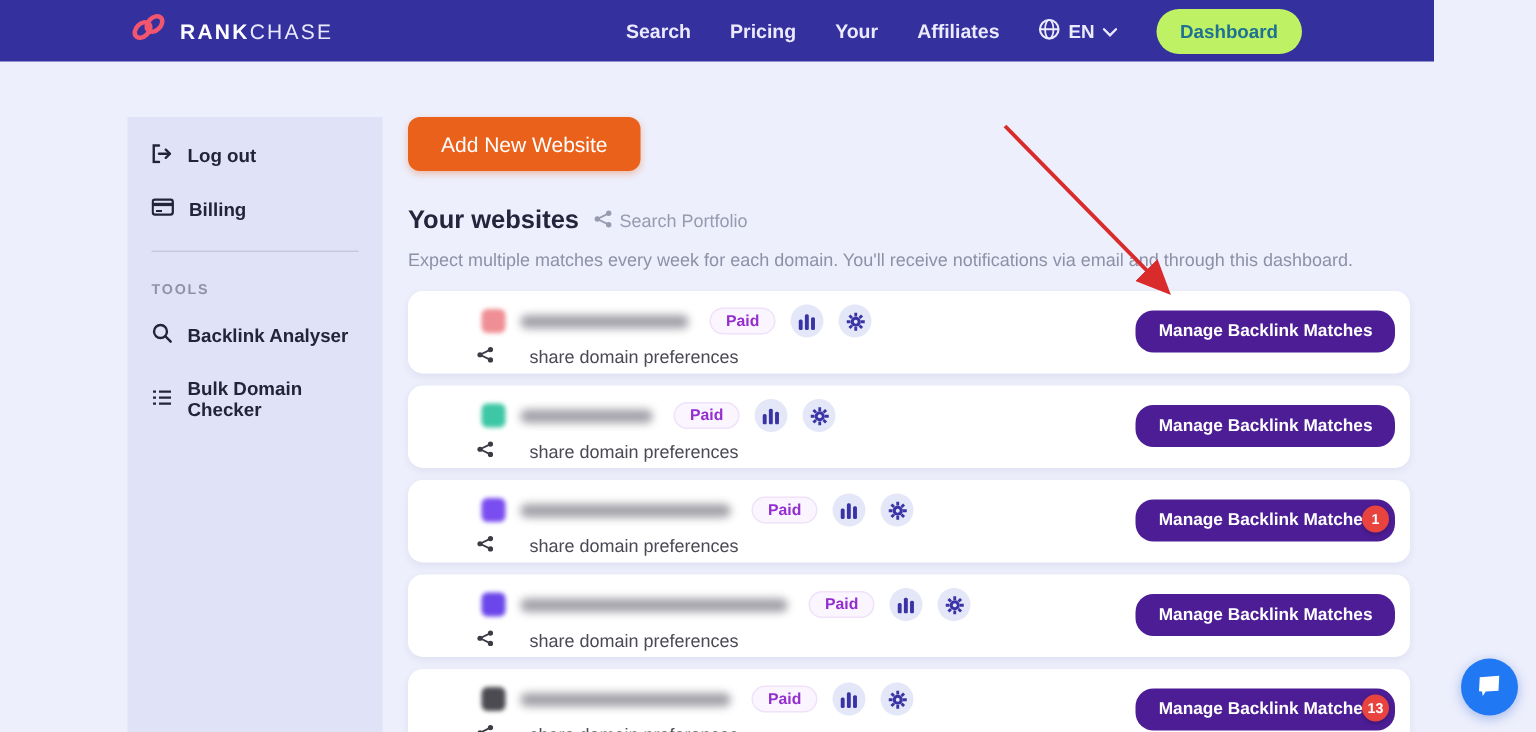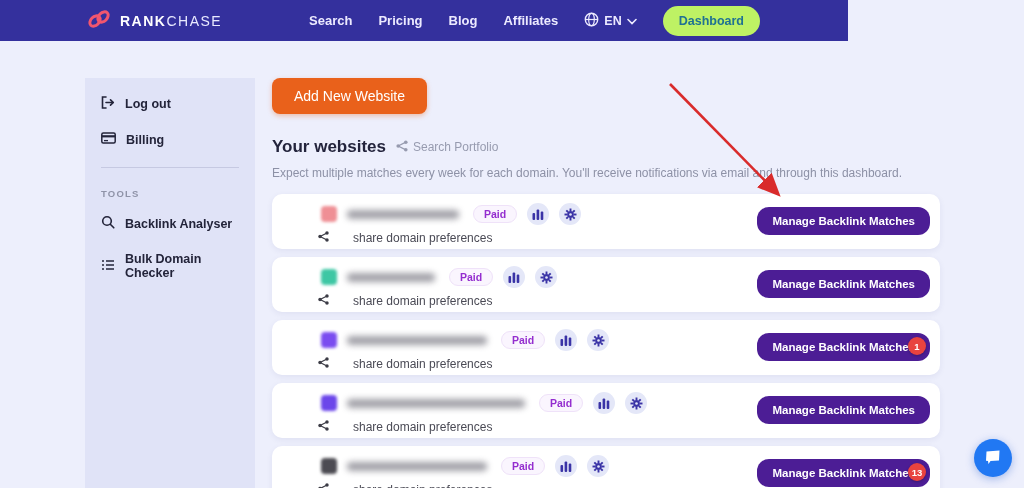--- a/index.html
+++ b/index.html
@@ -1,21 +1,21 @@
 <!DOCTYPE html>
 <html><head>
 <meta charset="utf-8">
 <style>
   * { margin:0; padding:0; box-sizing:border-box; }
   html,body { width:1024px; height:488px; }
   body { font-family:"Liberation Sans", sans-serif; background:#edeffc; overflow:hidden; position:relative; }
   #stage { position:absolute; inset:0; width:1024px; height:488px; overflow:hidden; }
 
   
-  .navbar { position:absolute; top:0; left:0; width:848px; height:41px; background:#34309d;
+  .navbar { position:absolute; top:0; left:0; width:956px; height:41px; background:#34309d;
             display:flex; align-items:center; justify-content:space-between; padding:0 88px 0 86px; z-index:5; }
   .brand { display:flex; align-items:center; gap:8px; }
   .brand-name { color:#ffffff; font-size:14px; letter-spacing:1.5px; }
   .brand-name b { font-weight:800; }
   .brand-name .light { font-weight:300; color:#e8e9ff; }
   .nav-right { display:flex; align-items:center; gap:26px; }
   .nav-link { color:#eceaff; font-size:13px; font-weight:600; cursor:pointer; }
   .lang { display:flex; align-items:center; gap:5px; color:#eceaff; font-size:12.5px; font-weight:600; cursor:pointer; }
   .dash-btn { background:#bef264; color:#1f7193; border:none; font-family:inherit;
               font-size:12.5px; font-weight:700; padding:8px 16px; border-radius:16px; cursor:pointer; }
@@ -71,21 +71,21 @@
         <svg width="26" height="22" viewBox="0 0 26 22">
           <ellipse cx="9" cy="13" rx="6" ry="4.2" fill="none" stroke="#f2566e" stroke-width="3" transform="rotate(-45 9 13)"></ellipse>
           <ellipse cx="17" cy="9" rx="6" ry="4.2" fill="none" stroke="#f2566e" stroke-width="3" transform="rotate(-45 17 9)"></ellipse>
         </svg>
       </span>
       <span class="brand-name"><b>RANK</b><span class="light">CHASE</span></span>
     </div>
     <nav class="nav-right">
       <span class="nav-link">Search</span>
       <span class="nav-link">Pricing</span>
-      <span class="nav-link">Blog</span>
+      <span class="nav-link">Your</span>
       <span class="nav-link">Affiliates</span>
       <span class="lang">
         <span>
           <svg width="15" height="15" viewBox="0 0 15 15">
             <circle cx="7.5" cy="7.5" r="6.2" fill="none" stroke="#eceaff" stroke-width="1.4"></circle>
             <ellipse cx="7.5" cy="7.5" rx="2.8" ry="6.2" fill="none" stroke="#eceaff" stroke-width="1.2"></ellipse>
             <line x1="1.3" y1="7.5" x2="13.7" y2="7.5" stroke="#eceaff" stroke-width="1.2"></line>
           </svg>
         </span>
         <span>EN</span>

